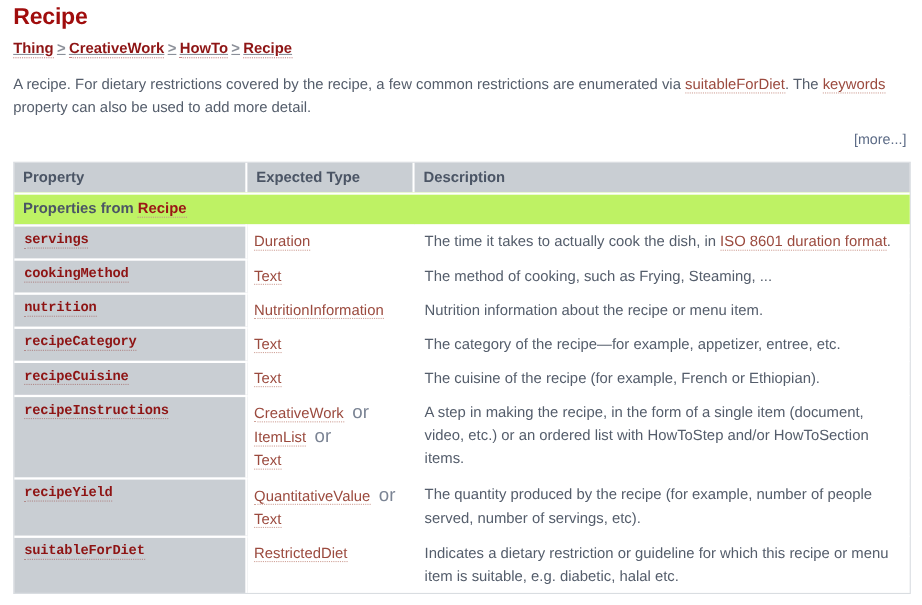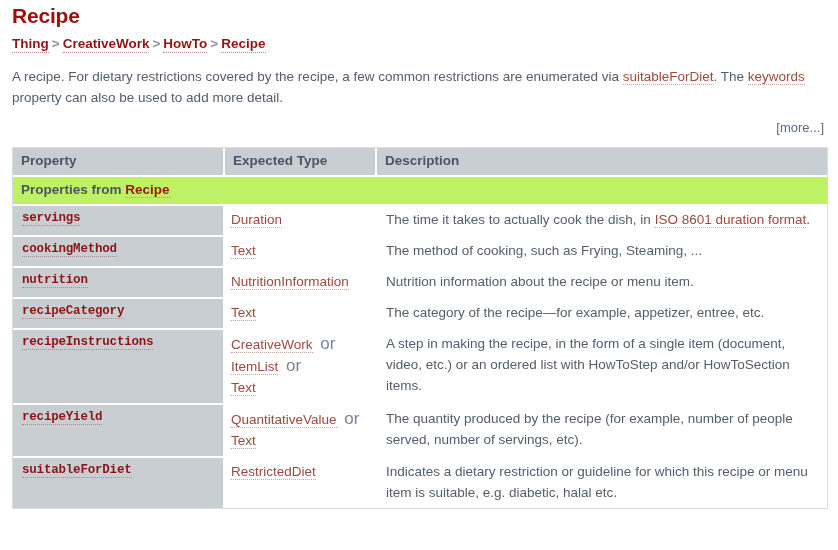--- a/index.html
+++ b/index.html
@@ -35,20 +35,21 @@
   }
 
   
   .breadcrumb {
     margin-top: 8px;
     font-size: 13.5px;
     font-weight: bold;
     line-height: 16px;
     color: #8a8f99;
     white-space: nowrap;
+    text-decoration: underline;
   }
   .breadcrumb a {
     color: #8e1515;
     text-decoration: none;
     border-bottom: 1px dotted #c58b8b;
     padding-bottom: 1px;
   }
   .breadcrumb .sep {
     color: #8c9099;
     font-weight: bold;
@@ -260,20 +261,31 @@
             </div>
           </td>
           <td class="type-cell">
             <span class="type-line"><a href="#">Text</a></span>
           </td>
           <td class="desc-cell"><span>The category of the recipe—for example, appetizer, entree, etc.</span></td>
         </tr>
         <tr>
           <td class="prop-cell">
             <div class="prop-inner">
+              <a href="#">recipeCuisine</a>
+            </div>
+          </td>
+          <td class="type-cell">
+            <span class="type-line"><a href="#">Text</a></span>
+          </td>
+          <td class="desc-cell"><span>The cuisine of the recipe (for example, French or Ethiopian).</span></td>
+        </tr>
+        <tr>
+          <td class="prop-cell">
+            <div class="prop-inner">
               <a href="#">recipeInstructions</a>
             </div>
           </td>
           <td class="type-cell">
             <span class="type-line"><a href="#">CreativeWork</a><span class="or"> or</span></span>
             <span class="type-line"><a href="#">ItemList</a><span class="or"> or</span></span>
             <span class="type-line"><a href="#">Text</a></span>
           </td>
           <td class="desc-cell"><span>A step in making the recipe, in the form of a single item (document, video, etc.) or an ordered list with HowToStep and/or HowToSection items.</span></td>
         </tr>

